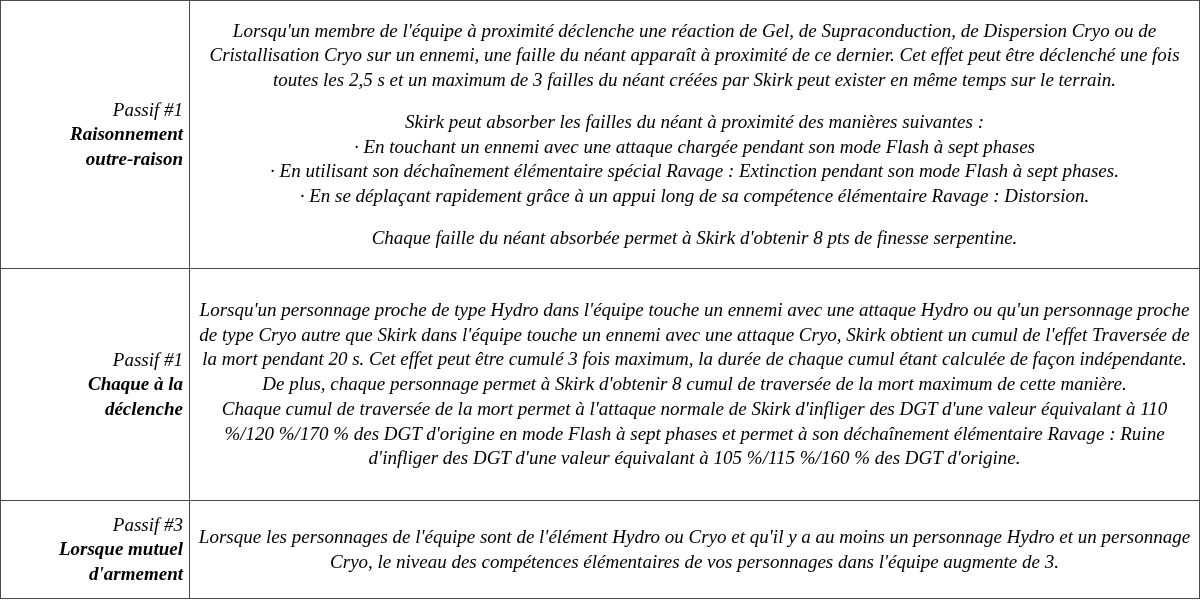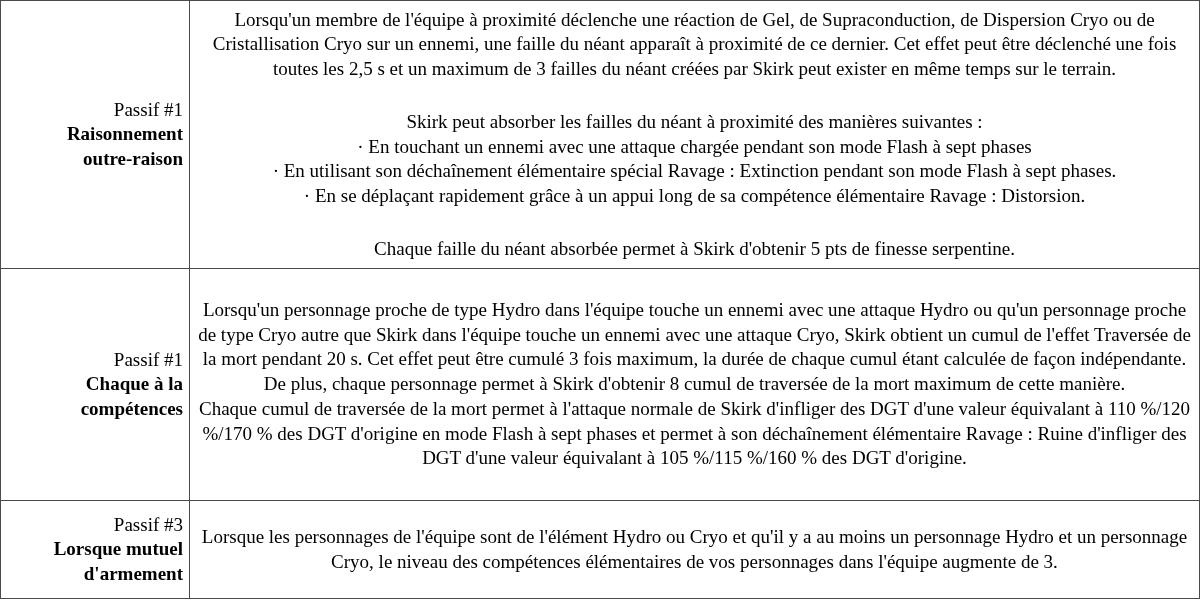--- a/index.html
+++ b/index.html
@@ -16,20 +16,21 @@
   }
   .skill-table {
     width: 1200px;
     border-collapse: collapse;
     table-layout: fixed;
   }
   .skill-table td {
     border: 1px solid #4a4a4a;
     vertical-align: middle;
     padding: 4px 6px;
+    font-style: italic;
   }
   .cell-name {
     width: 176px;
     text-align: right;
     font-size: 19px;
     line-height: 1.28;
   }
   .cell-name .passive-label {
     font-weight: normal;
     display: block;
@@ -40,21 +41,21 @@
   }
   .cell-desc {
     text-align: center;
     font-size: 19px;
     line-height: 1.3;
   }
   .cell-desc p {
     margin: 0;
   }
   .cell-desc p.gap {
-    margin-top: 28px;
+    margin-top: 17px;
   }
   .row-1 .cell-desc { padding-top: 6px; padding-bottom: 6px; }
   .row-2 .cell-desc { padding-top: 4px; padding-bottom: 4px; }
   .row-3 .cell-desc { padding-top: 4px; padding-bottom: 4px; }
   .row-1 { height: 268px; }
   .row-2 { height: 232px; }
   .row-3 { height: 98px; padding-left: 16px; }
 </style>
 </head>
 <body>
@@ -66,28 +67,28 @@
         <span class="passive-label">Passif #1</span>
         <span class="passive-title">Raisonnement</span>
         <span class="passive-title">outre-raison</span>
       </td>
       <td class="cell-desc">
         <p>Lorsqu'un membre de l'équipe à proximité déclenche une réaction de Gel, de Supraconduction, de Dispersion Cryo ou de Cristallisation Cryo sur un ennemi, une faille du néant apparaît à proximité de ce dernier. Cet effet peut être déclenché une fois toutes les 2,5 s et un maximum de 3 failles du néant créées par Skirk peut exister en même temps sur le terrain.</p>
         <p class="gap">Skirk peut absorber les failles du néant à proximité des manières suivantes :</p>
         <p>· En touchant un ennemi avec une attaque chargée pendant son mode Flash à sept phases</p>
         <p>· En utilisant son déchaînement élémentaire spécial Ravage : Extinction pendant son mode Flash à sept phases.</p>
         <p>· En se déplaçant rapidement grâce à un appui long de sa compétence élémentaire Ravage : Distorsion.</p>
-        <p class="gap">Chaque faille du néant absorbée permet à Skirk d'obtenir 5 pts de finesse serpentine.</p>
+        <p class="gap">Chaque faille du néant absorbée permet à Skirk d'obtenir 8 pts de finesse serpentine.</p>
       </td>
     </tr>
     <tr class="row-2">
       <td class="cell-name">
         <span class="passive-label">Passif #1</span>
         <span class="passive-title">Chaque à la</span>
-        <span class="passive-title">compétences</span>
+        <span class="passive-title">déclenche</span>
       </td>
       <td class="cell-desc">
         <p>Lorsqu'un personnage proche de type Hydro dans l'équipe touche un ennemi avec une attaque Hydro ou qu'un personnage proche de type Cryo autre que Skirk dans l'équipe touche un ennemi avec une attaque Cryo, Skirk obtient un cumul de l'effet Traversée de la mort pendant 20 s. Cet effet peut être cumulé 3 fois maximum, la durée de chaque cumul étant calculée de façon indépendante.</p>
         <p>De plus, chaque personnage permet à Skirk d'obtenir 8 cumul de traversée de la mort maximum de cette manière.</p>
         <p>Chaque cumul de traversée de la mort permet à l'attaque normale de Skirk d'infliger des DGT d'une valeur équivalant à 110 %/120 %/170 % des DGT d'origine en mode Flash à sept phases et permet à son déchaînement élémentaire Ravage : Ruine d'infliger des DGT d'une valeur équivalant à 105 %/115 %/160 % des DGT d'origine.</p>
       </td>
     </tr>
     <tr class="row-3">
       <td class="cell-name">
         <span class="passive-label">Passif #3</span>

